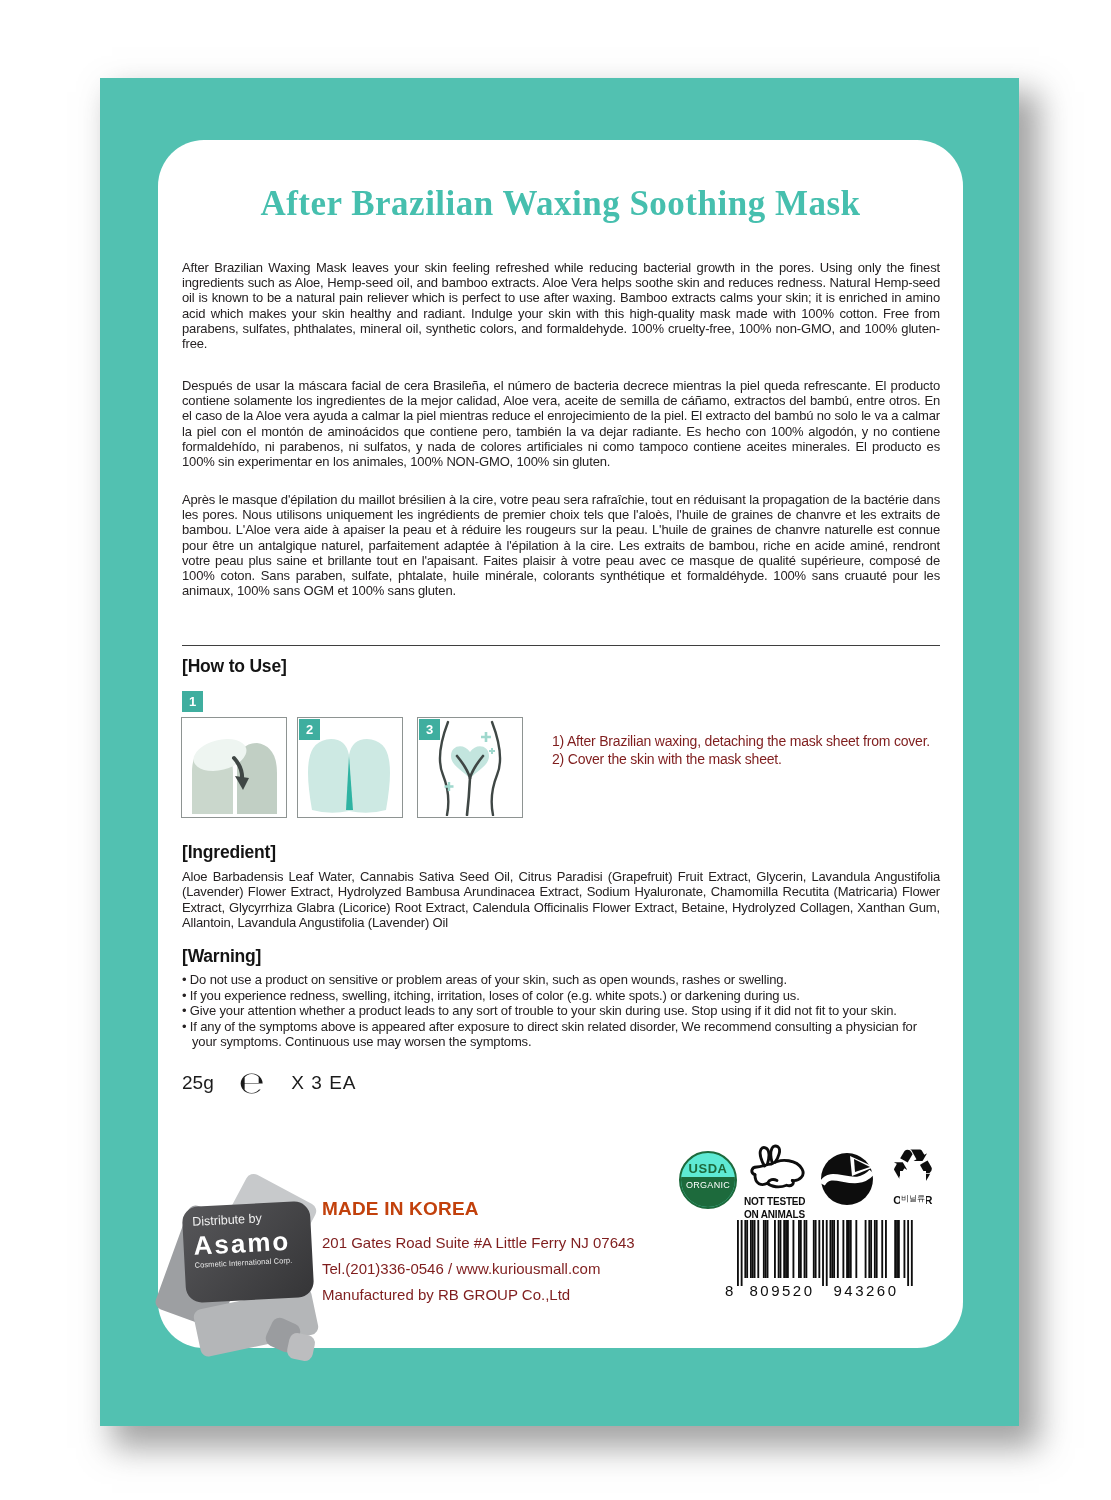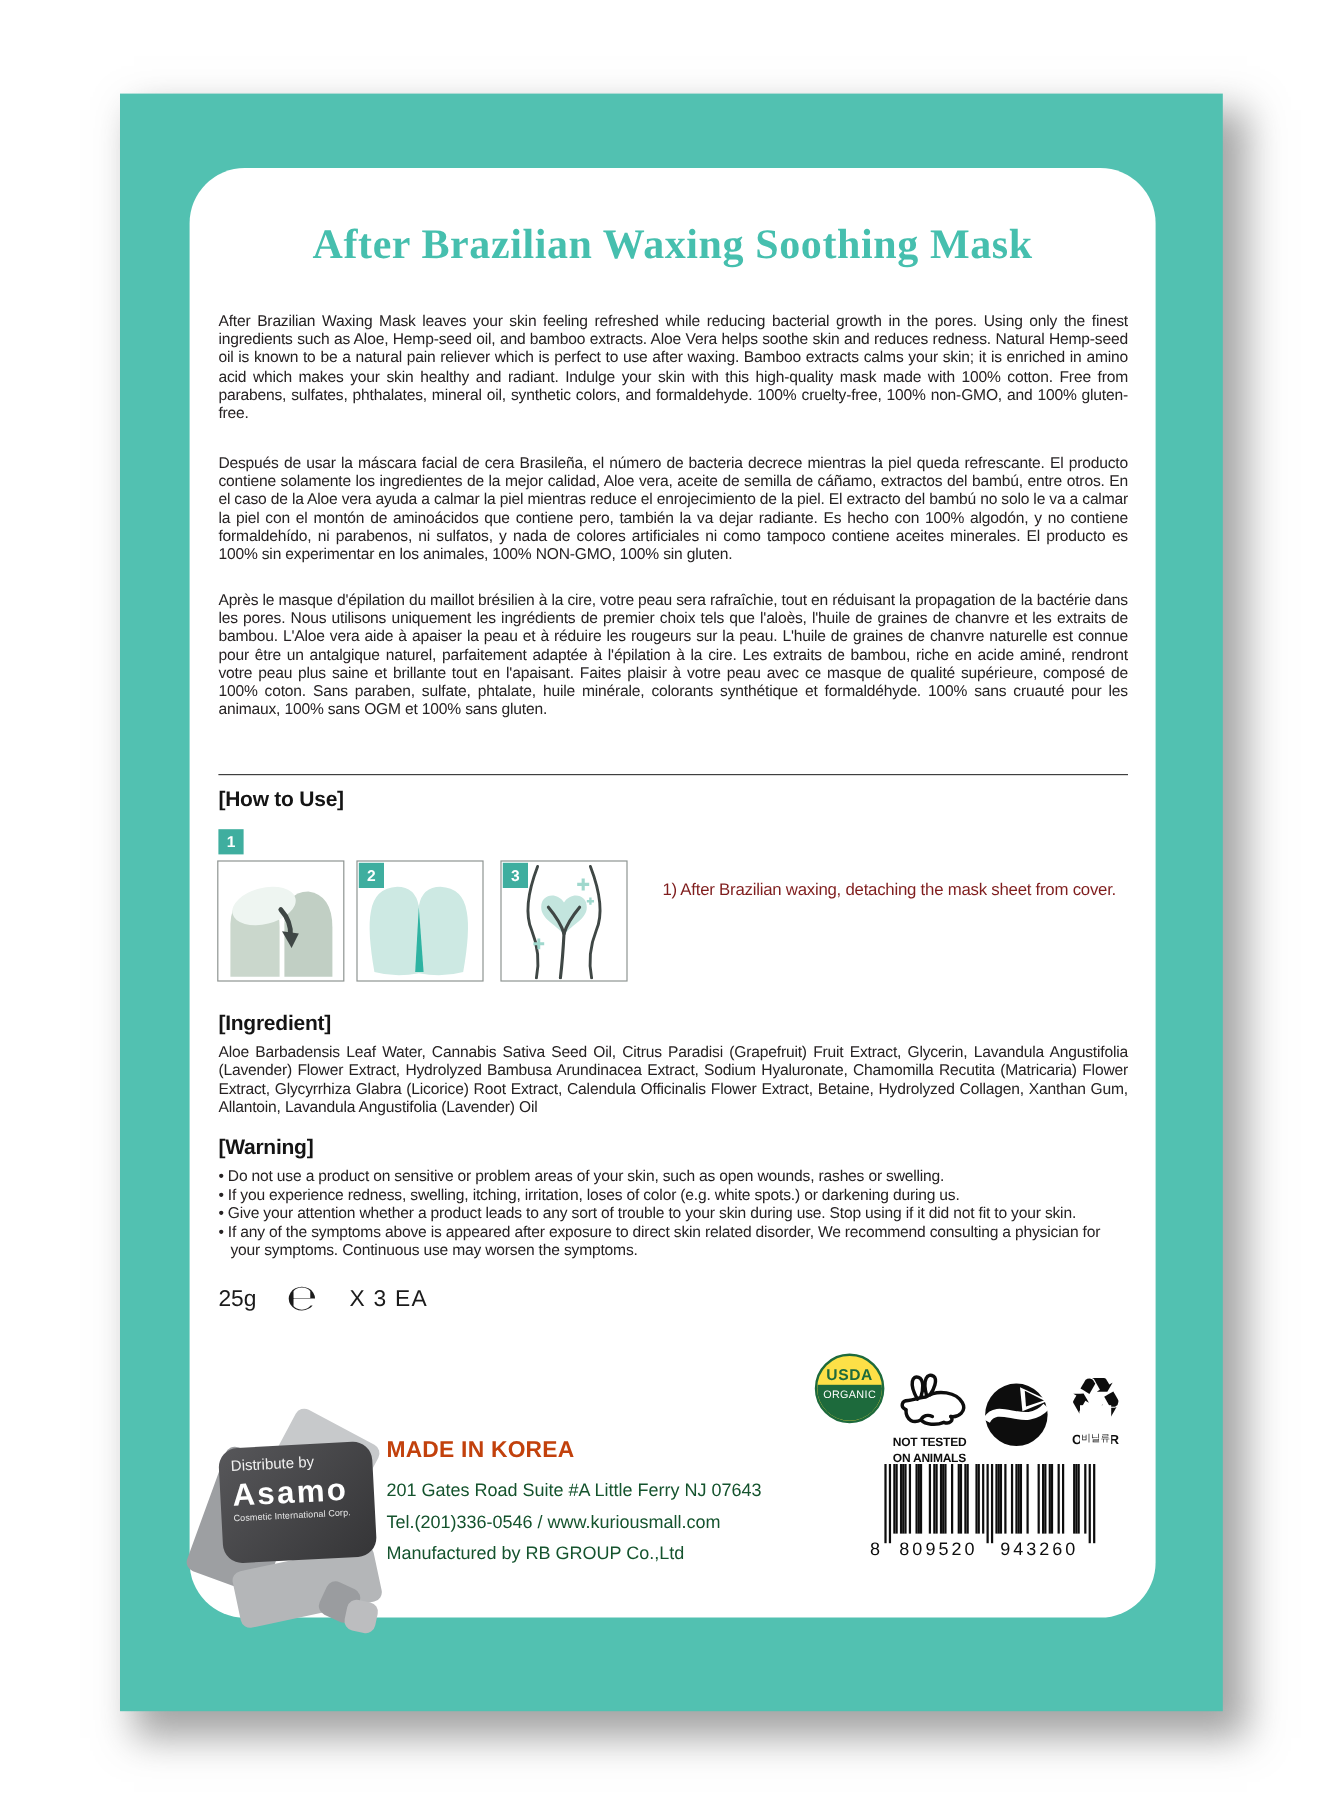--- a/index.html
+++ b/index.html
@@ -75,22 +75,22 @@
   .size-line {
     position:absolute; left:24px; top:928px;
     display:flex; align-items:center; color:#1b1b1b;gap:15px;
   }
   .size-line .w { font-size:19px; }
   .size-line .esign { font-family:"DejaVu Sans", sans-serif; font-size:30px; font-weight:bold; margin:0 12px 0 10px; line-height:30px; }
   .size-line .q { font-size:19px; letter-spacing:1px; }
 
   
   .usda {
-    position:absolute; left:521px; top:988px; width:58px; height:58px;
-    border-radius:50%; border:2px solid #1d6a3c; overflow:hidden; background:#fde047;
+    position:absolute; left:521px; top:1011px; width:58px; height:58px;
+    border-radius:50%; border:2px solid #1d6a3c; overflow:hidden; background:#5eead4;
   }
   .usda .u-top { height:45%; display:flex; align-items:flex-end; justify-content:center;
     color:#1d6a3c; font-weight:bold; font-size:13px; letter-spacing:.5px; padding-bottom:1px; }
   .usda .u-bot { height:55%; background:#1d6a3c; color:#fff; display:flex; align-items:flex-start;
     justify-content:center; font-weight:normal; font-size:9px; letter-spacing:.3px; padding-top:3px; }
 
   .rabbit { position:absolute; left:586px; top:1003px; width:72px; text-align:left; }
   .rabbit .txt { font-size:10px; font-weight:bold; color:#0d0d0d; line-height:10.5px; letter-spacing:-.2px; margin-top:2px; }
 
   .greendot { position:absolute; left:662px; top:1012px; width:54px; height:54px; }
@@ -113,21 +113,21 @@
     position:absolute; left:8px; top:16px; width:128px; height:96px;
     background:linear-gradient(135deg,#57575a,#353537); border-radius:16px;
     transform:rotate(-3deg); color:#fff; padding:8px 10px;
   }
   .asamo-main .dby { font-size:12.5px; color:#f0f0f0; }
   .asamo-main .brand { font-size:26px; font-weight:bold; letter-spacing:2px; line-height:30px; margin-top:2px; }
   .asamo-main .corp { font-size:7.5px; color:#e8e8e8; letter-spacing:.1px; }
 
   .madein { position:absolute; left:164px; top:1058px; color:#c2410c; }
   .madein .mik { font-size:19px; font-weight:bold; letter-spacing:.2px; }
-  .addr { position:absolute; left:164px; top:1090px; font-size:15px; line-height:26px; color:#14532d; }
+  .addr { position:absolute; left:164px; top:1090px; font-size:15px; line-height:26px; color:#7f1d1d; }
 
   .barcode { position:absolute; left:565px; top:1080px; }
   .barcode svg text { font-family:"Liberation Sans", sans-serif; font-size:15px; fill:#0d0d0d; }
 
   .stroke-ill { stroke:#3f4745; fill:none; stroke-linecap:round; stroke-linejoin:round; }
 </style>
 </head>
 <body>
 
 <div class="stage">
@@ -174,20 +174,21 @@
           <path class="stroke-ill" d="M65,38 Q55,50 52,60" stroke-width="2.6"></path>
           <path class="stroke-ill" d="M52,60 Q51,80 49,97" stroke-width="2.6"></path>
           <path d="M68,14 v10 M63,19 h10" stroke="#9fd8cd" stroke-width="2.6"></path>
           <path d="M31,64 v9 M26.5,68.5 h9" stroke="#9fd8cd" stroke-width="2.4"></path>
           <path d="M74,30 v6 M71,33 h6" stroke="#9fd8cd" stroke-width="2"></path>
         </svg>
       </div>
 
       <div class="instructions">
         <p>1) After Brazilian waxing, detaching the mask sheet from cover.</p>
+        <p>2) Cover the skin with the mask sheet.</p>
       </div>
 
       <div class="sec-head head-ing">[Ingredient]</div>
       <div class="ing-text">Aloe Barbadensis Leaf Water, Cannabis Sativa Seed Oil, Citrus Paradisi (Grapefruit) Fruit Extract, Glycerin, Lavandula Angustifolia (Lavender) Flower Extract, Hydrolyzed Bambusa Arundinacea Extract, Sodium Hyaluronate, Chamomilla Recutita (Matricaria) Flower Extract, Glycyrrhiza Glabra (Licorice) Root Extract, Calendula Officinalis Flower Extract, Betaine, Hydrolyzed Collagen, Xanthan Gum, Allantoin, Lavandula Angustifolia (Lavender) Oil</div>
 
       <div class="sec-head head-warn">[Warning]</div>
       <div class="warn-list">
         <p>• Do not use a product on sensitive or problem areas of your skin, such as open wounds, rashes or swelling.</p>
         <p>• If you experience redness, swelling, itching, irritation, loses of color (e.g. white spots.) or darkening during us.</p>
         <p>• Give your attention whether a product leads to any sort of trouble to your skin during use. Stop using if it did not fit to your skin.</p>

